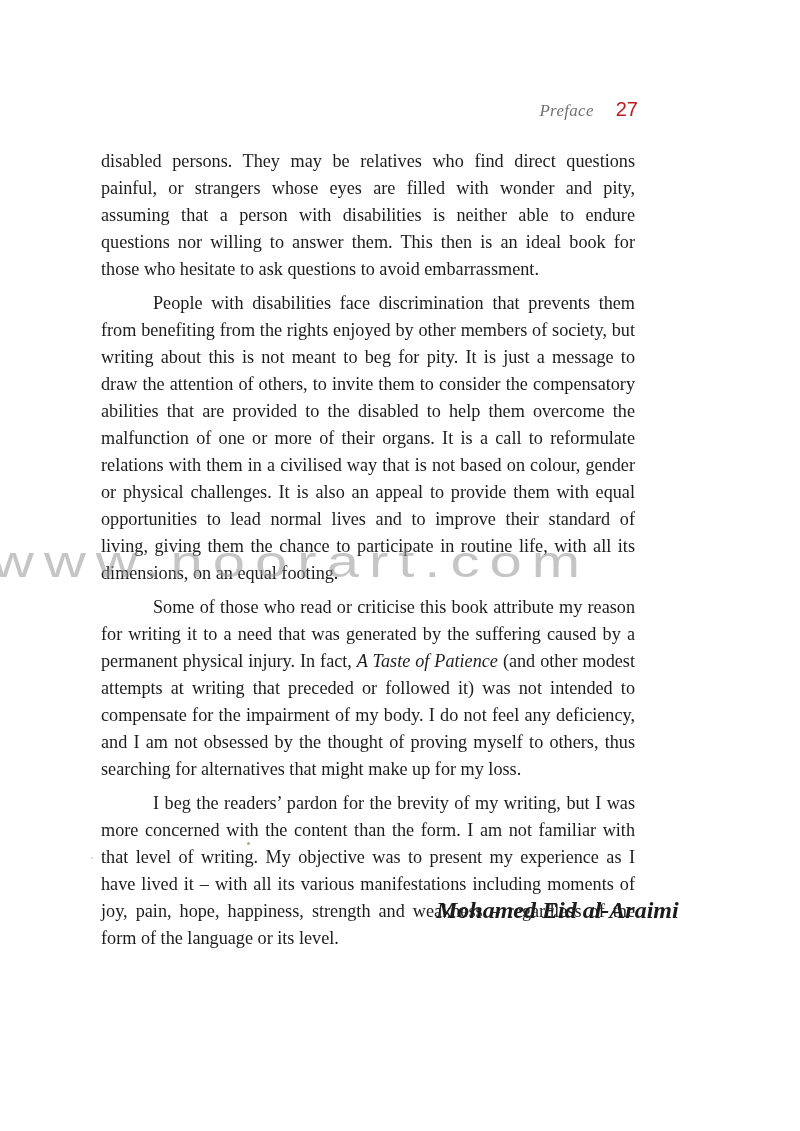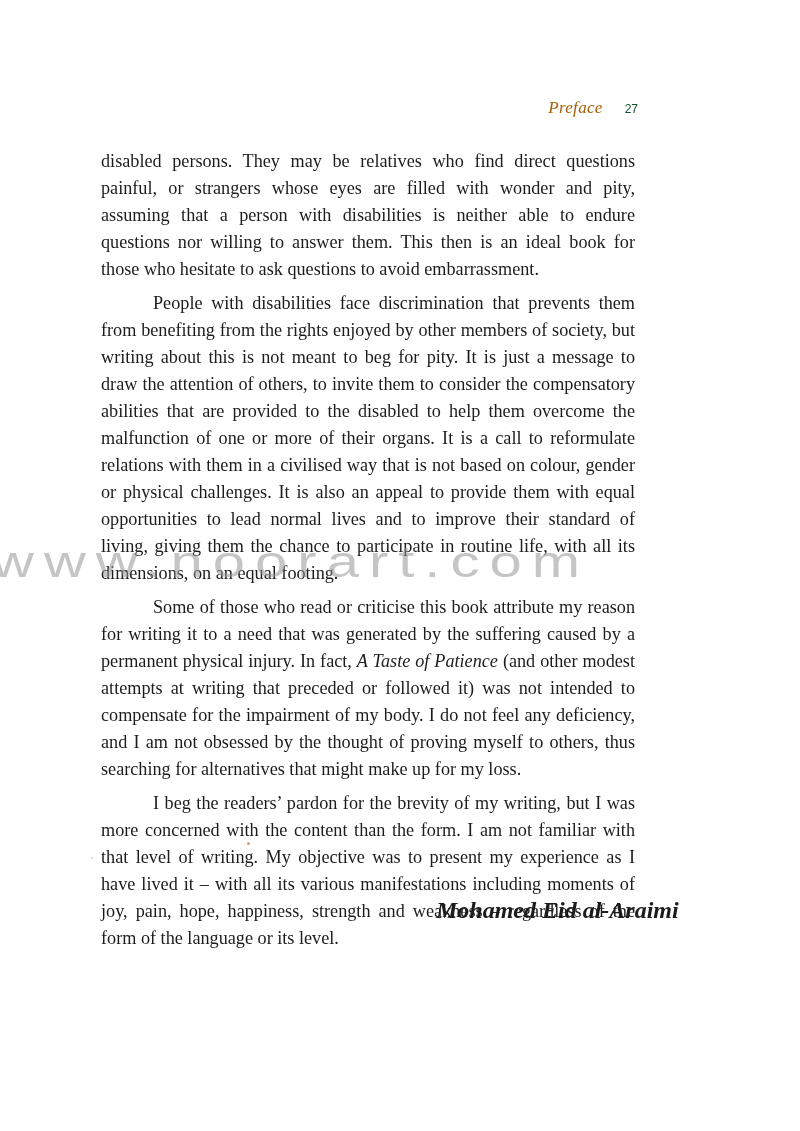--- a/index.html
+++ b/index.html
@@ -17,27 +17,27 @@
       top: 98px;
       right: 162px;
       display: flex;
       align-items: baseline;
       gap: 22px;
     }
     .running-title {
       font-family: "Liberation Serif", serif;
       font-style: italic;
       font-size: 17px;
-      color: #a16207;
+      color: #737373;
       letter-spacing: 0.3px;
     }
     .page-number {
       font-family: "Liberation Sans", sans-serif;
-      font-size: 12px;
-      color: #14532d;
+      font-size: 20px;
+      color: #b91c1c;
     }
     .text-body {
       position: absolute;
       left: 101px;
       top: 148px;
       width: 534px;
       font-size: 18.2px;
       line-height: 27px;
       text-align: justify;
     }

